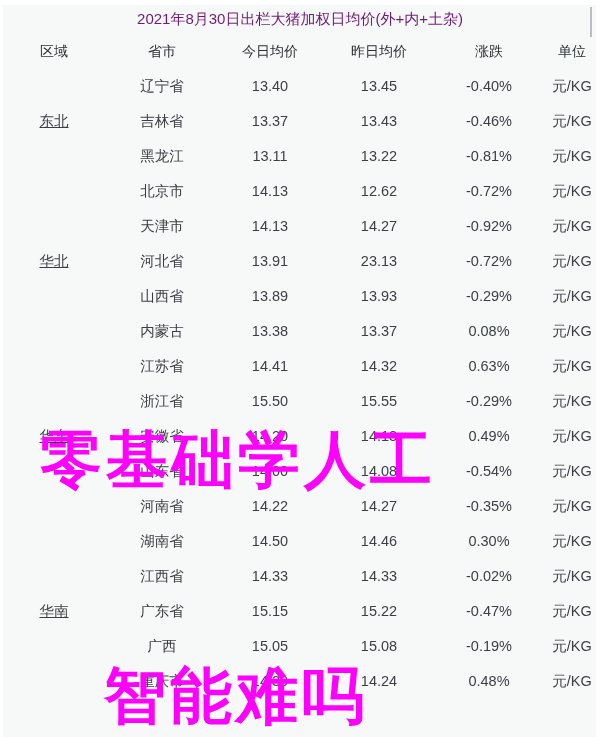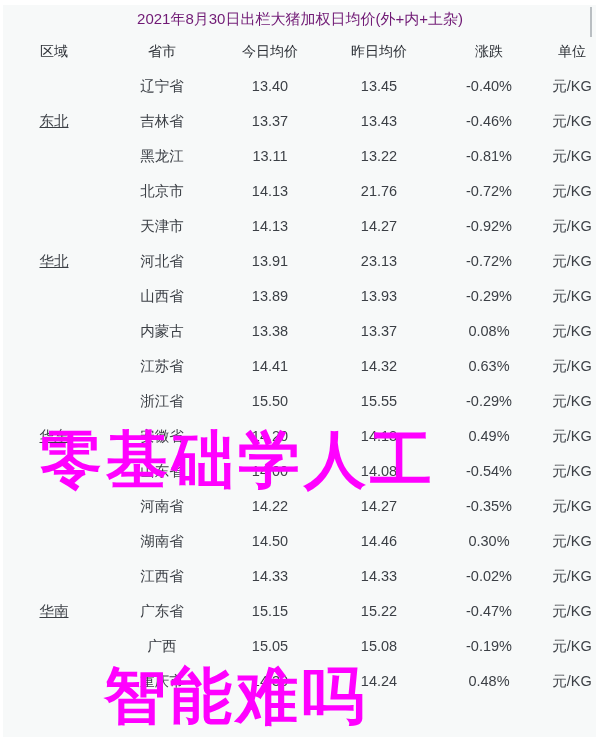--- a/index.html
+++ b/index.html
@@ -176,21 +176,21 @@
           <td class="prov">黑龙江</td>
           <td class="num">13.11</td>
           <td class="num">13.22</td>
           <td class="num">-0.81%</td>
           <td class="unit">元/KG</td>
         </tr>
         <tr>
           <td class="region-cell"></td>
           <td class="prov">北京市</td>
           <td class="num">14.13</td>
-          <td class="num">21.76</td>
+          <td class="num">12.62</td>
           <td class="num">-0.72%</td>
           <td class="unit">元/KG</td>
         </tr>
         <tr>
           <td class="region-cell"></td>
           <td class="prov">天津市</td>
           <td class="num">14.13</td>
           <td class="num">14.27</td>
           <td class="num">-0.92%</td>
           <td class="unit">元/KG</td>

